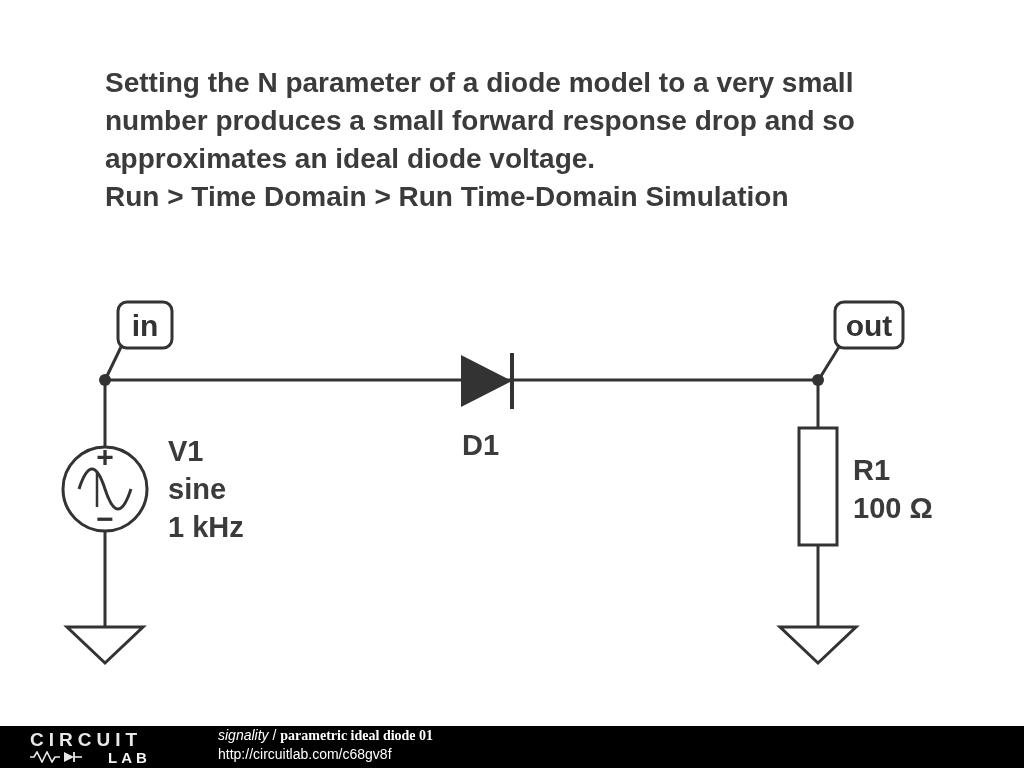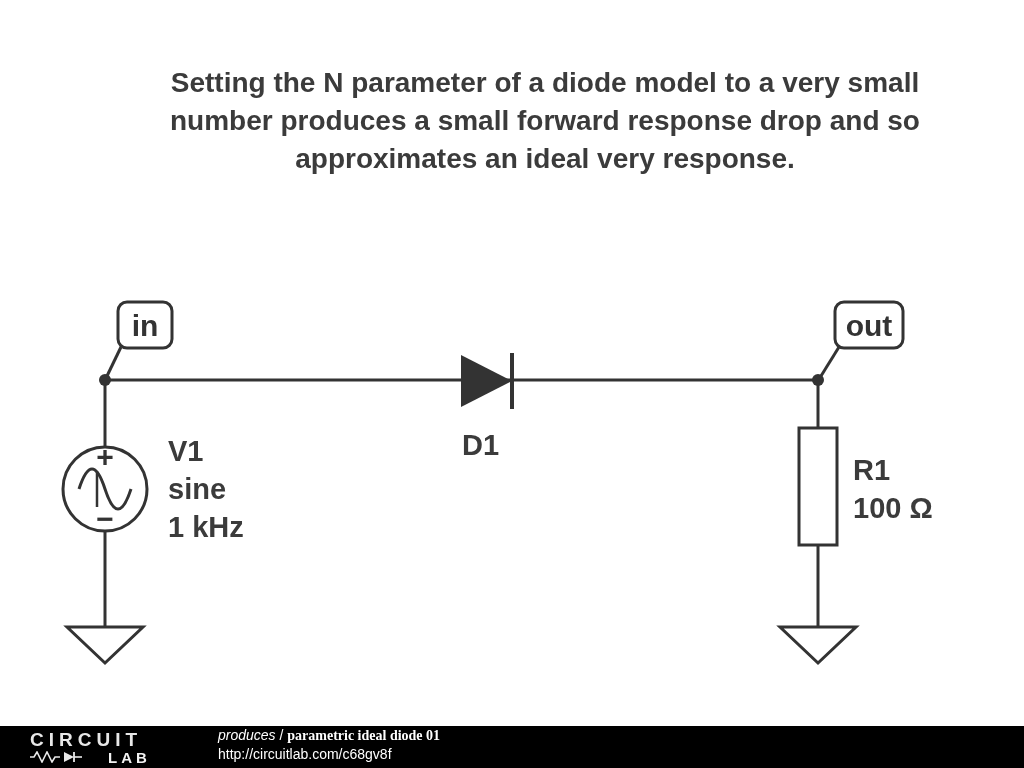--- a/index.html
+++ b/index.html
@@ -3,21 +3,21 @@
 <meta charset="utf-8">
 <style>
   html,body{margin:0;padding:0;}
   body{
     width:1024px;height:768px;position:relative;overflow:hidden;
     background:#ffffff;
     font-family:"Liberation Sans","DejaVu Sans",sans-serif;
   }
   .header-text{
     position:absolute;left:105px;top:64px;width:880px;
-    font-size:28px;font-weight:bold;line-height:38px;color:#3b3b3b;text-align:center;
+    font-size:28px;font-weight:bold;line-height:38px;color:#3b3b3b;
   }
   svg.circuit{position:absolute;left:0;top:0;}
   svg text{font-family:"Liberation Sans","DejaVu Sans",sans-serif;}
   .footer{
     position:absolute;left:0;bottom:0;width:1024px;height:42px;
     background:#000000;display:flex;
   }
   .logo{
     margin-left:30px;display:flex;flex-direction:column;justify-content:center;
     line-height:1;width:160px;
@@ -37,21 +37,22 @@
   .footer-meta .author{font-style:italic;font-weight:normal;}
   .footer-meta .doc-title{font-weight:bold;font-family:Liberation Serif, serif;}
   .footer-meta .url{font-weight:normal;}
 </style>
 </head>
 <body>
 
 <div class="header-text">
   <div>Setting the N parameter of a diode model to a very small</div>
   <div>number produces a small forward response drop and so</div>
-  <div>approximates an ideal very response.</div>
+  <div>approximates an ideal diode voltage.</div>
+  <div>Run &gt; Time Domain &gt; Run Time-Domain Simulation</div>
 </div>
 
 <svg class="circuit" width="1024" height="726" viewBox="0 0 1024 726">
 
   <g stroke="#333333" stroke-width="3" fill="none">
     <line x1="105" y1="380" x2="818" y2="380"></line>
     <line x1="105" y1="380" x2="105" y2="447"></line>
     <line x1="105" y1="531" x2="105" y2="627"></line>
     <line x1="818" y1="380" x2="818" y2="428"></line>
     <line x1="818" y1="545" x2="818" y2="627"></line>
@@ -107,17 +108,17 @@
         <polyline points="0,6 4,6 7,1 12,11 17,1 22,11 25,6 30,6" fill="none" stroke="#e8e8e8" stroke-width="1.6"></polyline>
         <polygon points="34,1 34,11 44,6" fill="#e8e8e8"></polygon>
         <line x1="44" y1="1" x2="44" y2="11" stroke="#e8e8e8" stroke-width="1.8"></line>
         <line x1="44" y1="6" x2="52" y2="6" stroke="#e8e8e8" stroke-width="1.6"></line>
       </svg>
       <span class="lab">LAB</span>
     </span>
   </div>
   <div class="footer-meta">
     <div>
-      <span class="author">produces</span><span> / </span><span class="doc-title">parametric ideal diode 01</span>
+      <span class="author">signality</span><span> / </span><span class="doc-title">parametric ideal diode 01</span>
     </div>
     <div class="url">http://circuitlab.com/c68gv8f</div>
   </div>
 </div>
 
 </body></html>

